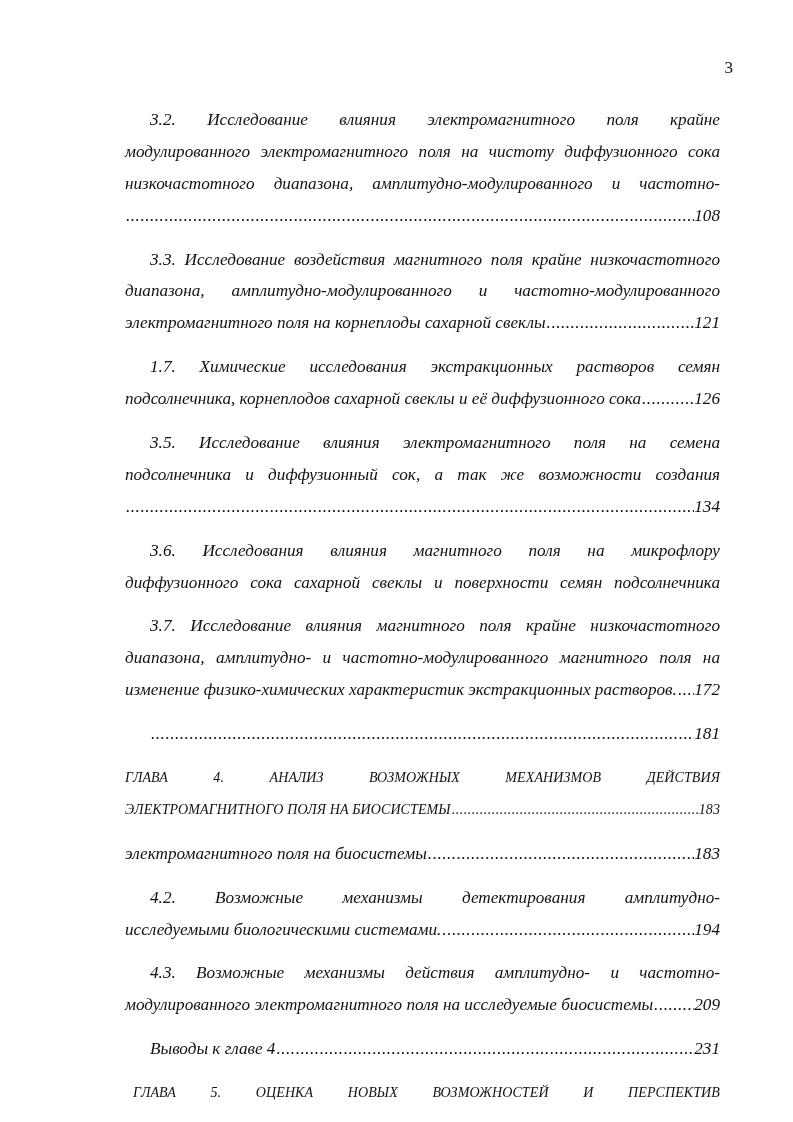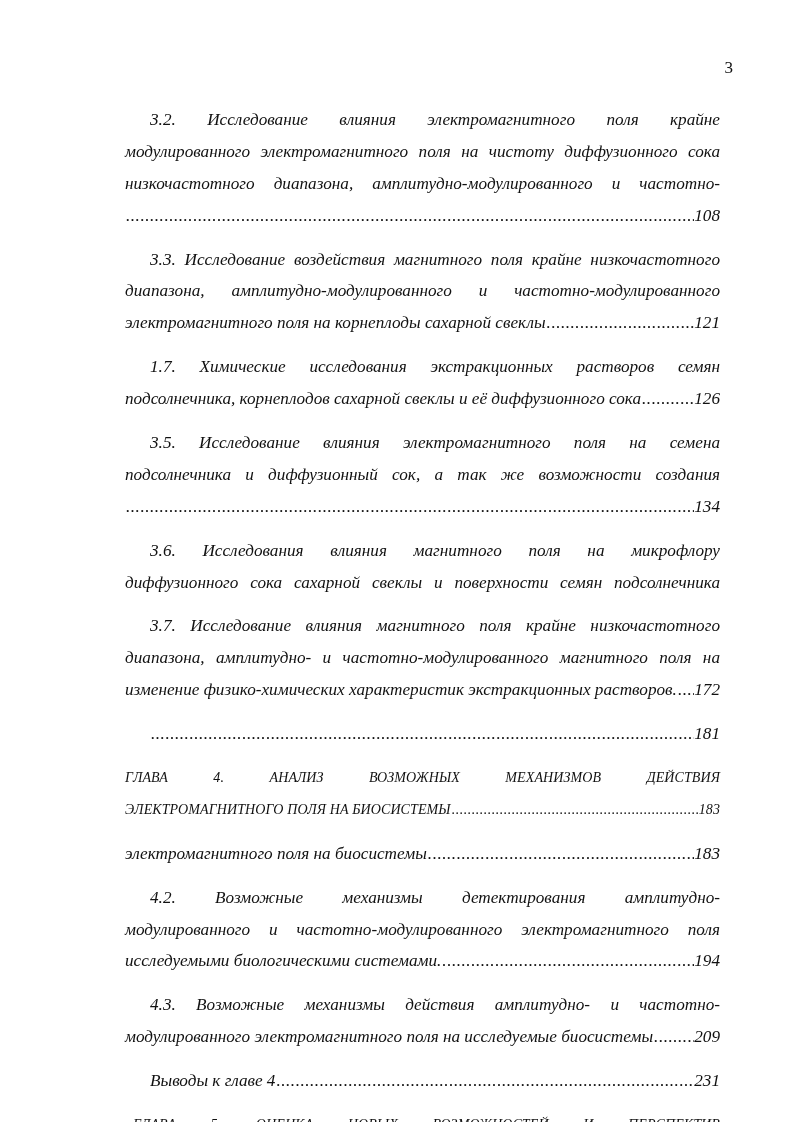--- a/index.html
+++ b/index.html
@@ -105,21 +105,20 @@
       </div>
       <div class="entry">
         <span class="line last">
           <span class="txt">электромагнитного поля на биосистемы</span>
           <span class="dots"></span>
           <span class="pg">183</span>
         </span>
       </div>
       <div class="entry">
         <span class="line indent">4.2. Возможные механизмы детектирования амплитудно-</span>
-        <span class="line">модулированного и частотно-модулированного электромагнитного поля</span>
         <span class="line last">
           <span class="txt">исследуемыми биологическими системами.</span>
           <span class="dots"></span>
           <span class="pg">194</span>
         </span>
       </div>
       <div class="entry">
         <span class="line indent">4.3. Возможные механизмы действия амплитудно- и частотно-</span>
         <span class="line last">
           <span class="txt">модулированного электромагнитного поля на исследуемые биосистемы</span>

